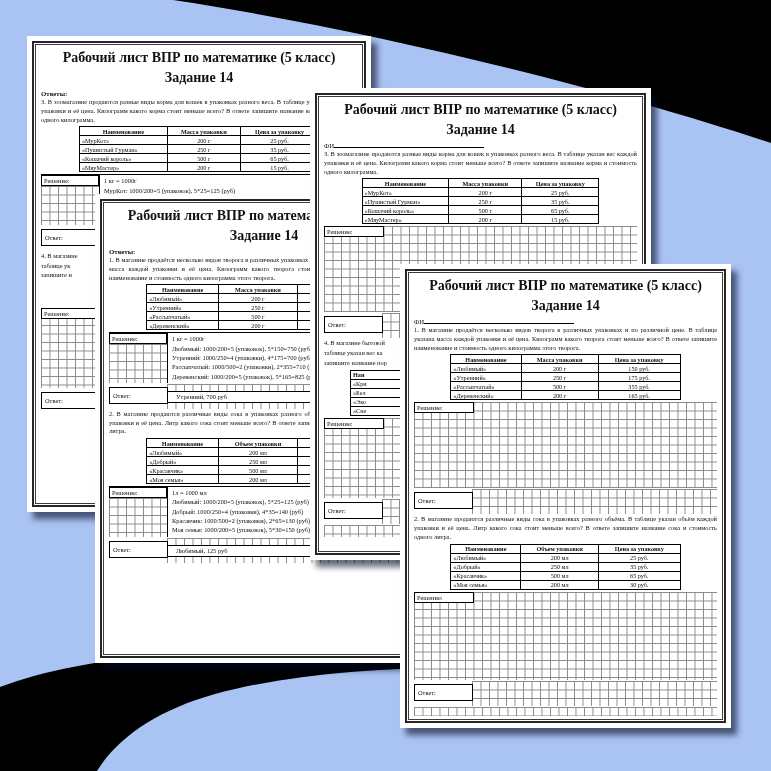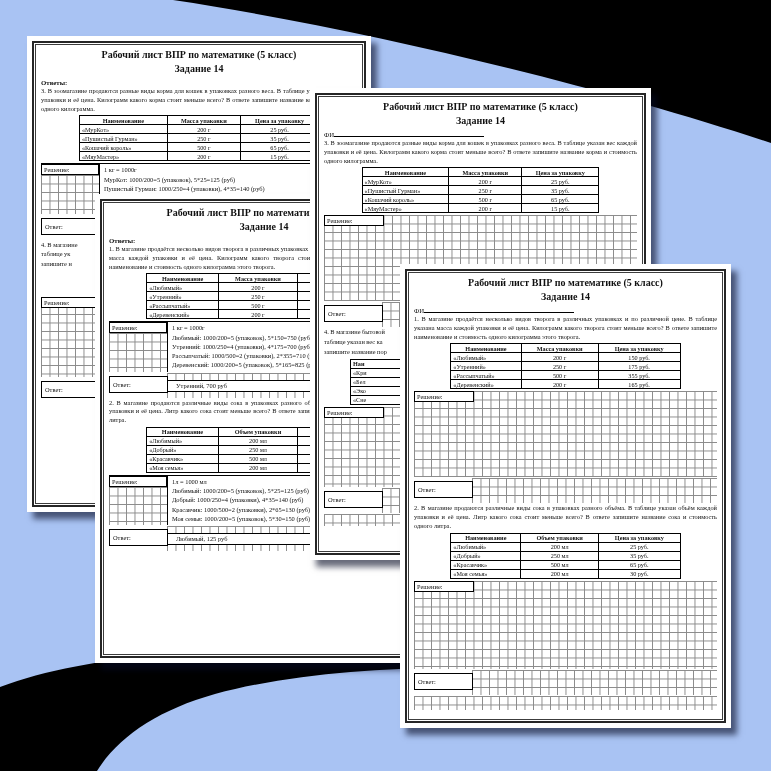--- a/index.html
+++ b/index.html
@@ -3,21 +3,21 @@
 <meta charset="utf-8">
 <style>
   html,body{margin:0;padding:0;}
   body{width:771px;height:771px;position:relative;overflow:hidden;background:#000;
        font-family:"Liberation Serif","DejaVu Serif",serif;}
   .bg{position:absolute;left:0;top:0;z-index:0;}
   .page{position:absolute;background:#fff;box-shadow:6px 7px 6px rgba(5,10,35,.6);}
   .frame{position:absolute;inset:5px;border:2px solid #262626;}
   .frame::after{content:"";position:absolute;inset:1px;border:1px solid #3c3c3c;}
   .content{position:absolute;inset:12px 14px;color:#111;overflow:hidden;}
-  .title{text-align:center;font-weight:bold;font-size:10px;line-height:1.4;}
+  .title{text-align:center;font-weight:bold;font-size:14px;line-height:1.4;}
   .heading{font-weight:bold;font-size:6.8px;margin-top:3px;}
   .fi{font-size:6.8px;margin-top:2px;}
   .fi .line{display:inline-block;width:150px;border-bottom:1px solid #000;height:6px;}
   .para{font-size:6.35px;line-height:1.38;text-align:justify;margin-top:1px;}
   .frag{font-size:6.35px;line-height:1.38;margin-top:1px;white-space:nowrap;}
   table.data{border-collapse:collapse;margin:2px auto 2px auto;width:76%;}
   table.data th,table.data td{border:1px solid #000;font-size:6.2px;padding:0.5px 2px;height:7px;text-align:center;}
   table.data th{font-weight:bold;}
   table.data td.name{text-align:left;}
   table.frag-table{border-collapse:collapse;margin:2px 0 2px 26px;width:110px;}

